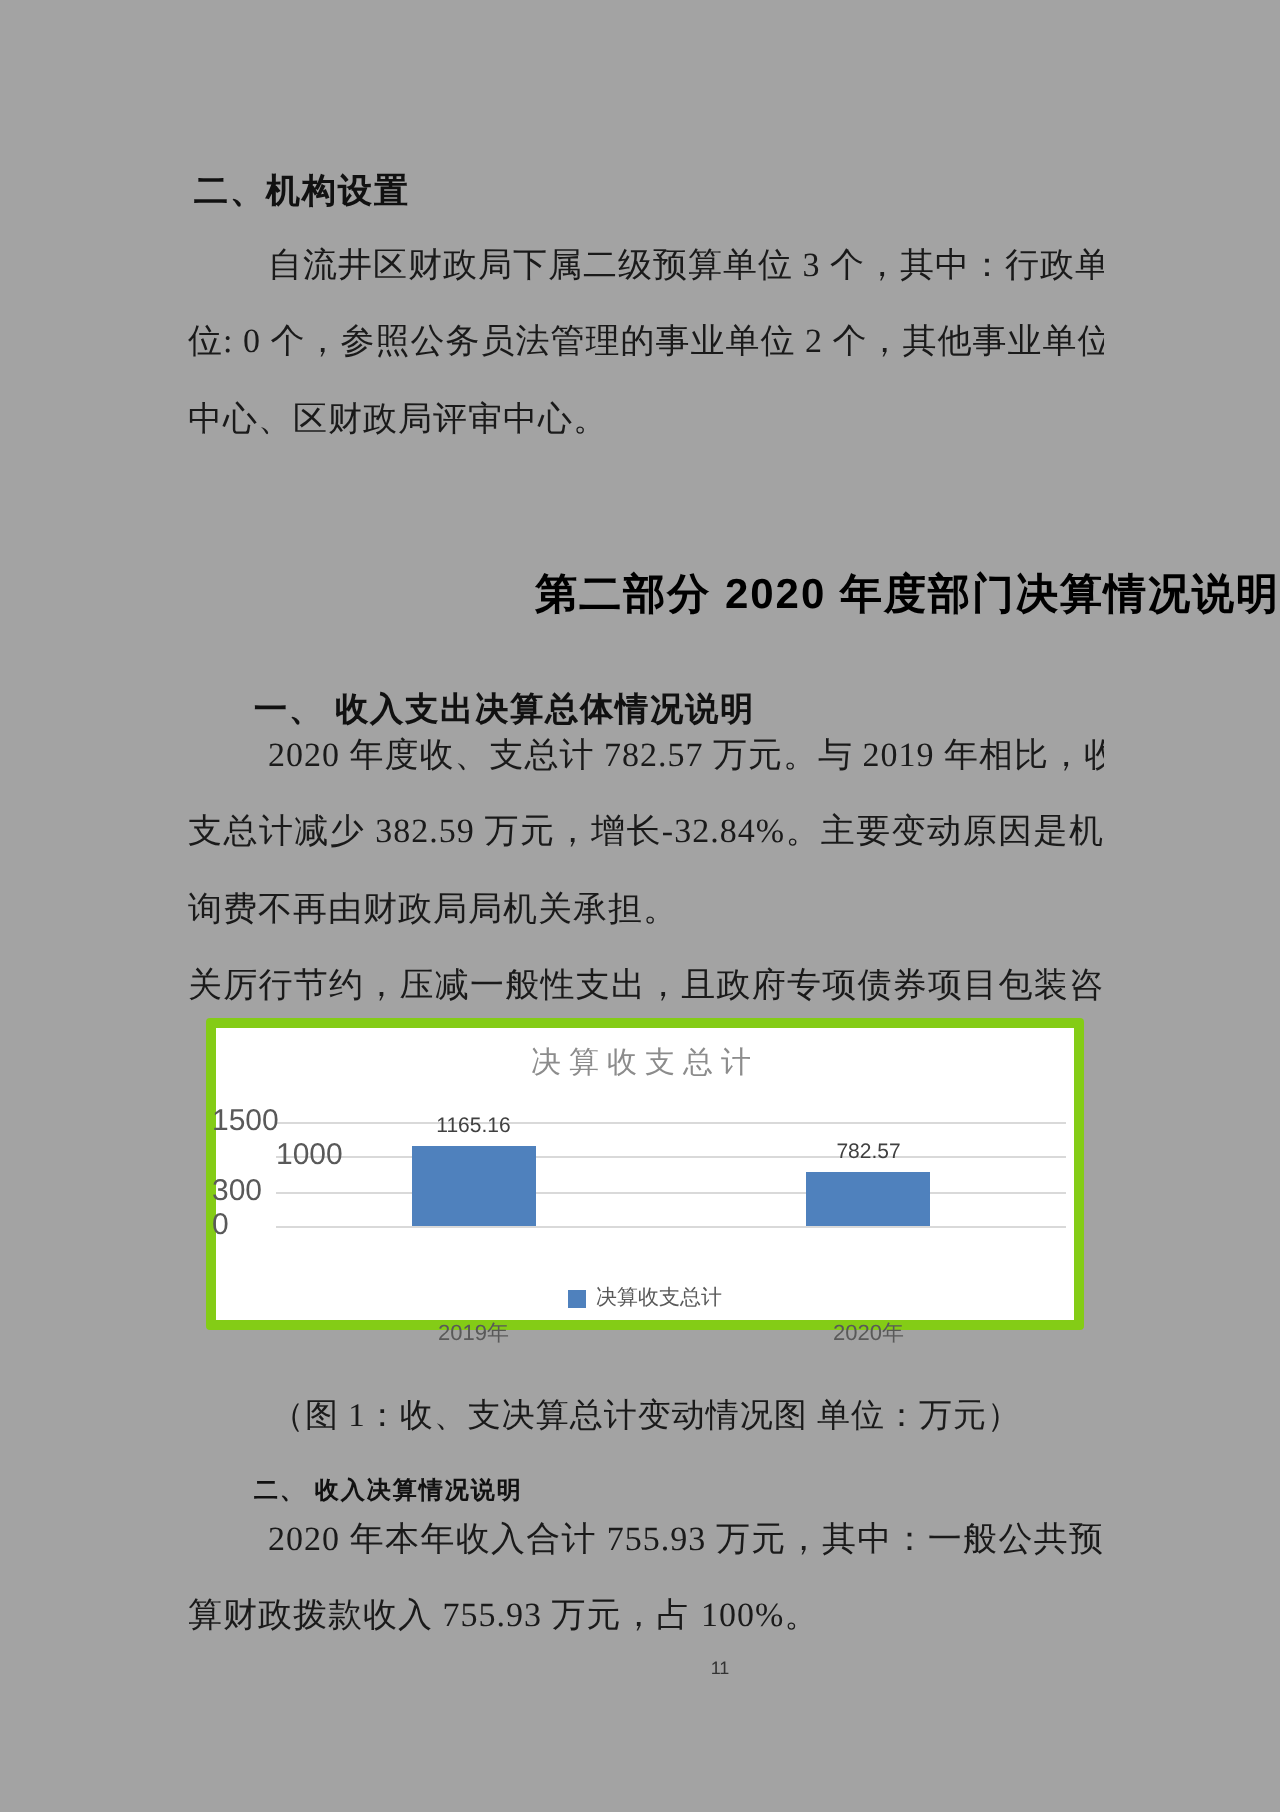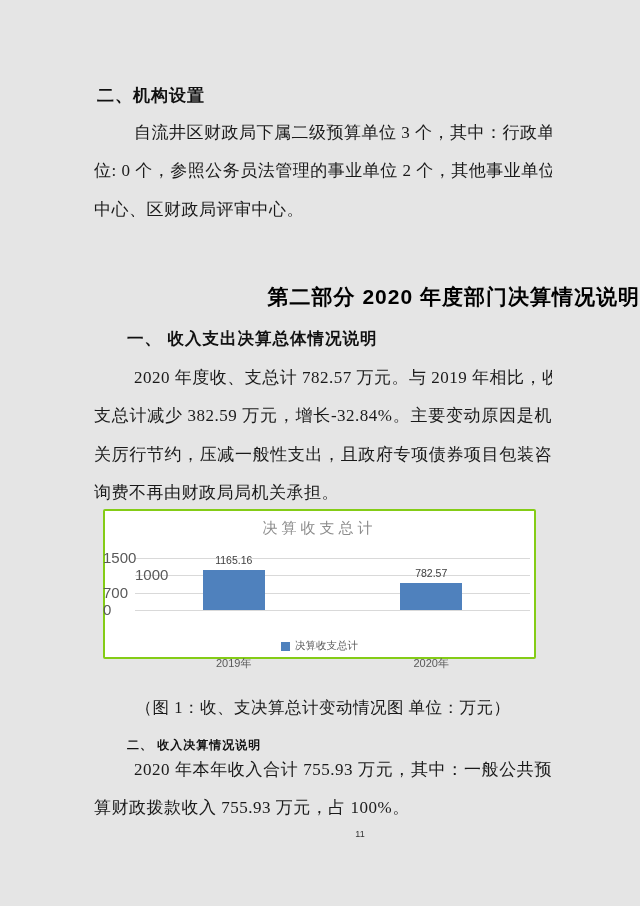--- a/index.html
+++ b/index.html
@@ -1,19 +1,19 @@
 <!DOCTYPE html>
 <html><head>
 <meta charset="utf-8">
 <style>
   html,body{margin:0;padding:0;background:#ffffff;}
   #page{
     position:relative;
     width:640px;height:906px;
-    background:#e5e5e5;
+    background:#a3a3a3;
     font-family:"Liberation Serif","DejaVu Serif",serif;
     color:#1a1a1a;
     overflow:hidden;
   }
   .abs{position:absolute;}
   
   .h-sub{
     font-family:"Liberation Sans","DejaVu Sans",sans-serif;
     font-weight:bold;font-size:17px;color:#111;
     letter-spacing:1px;white-space:nowrap;
@@ -39,21 +39,21 @@
     white-space:nowrap;letter-spacing:0.5px;
   }
   .pagenum{
     width:640px;text-align:center;
     font-family:"Liberation Sans","DejaVu Sans",sans-serif;
     font-size:9px;color:#333;
   }
   
   #chart{
     left:103px;top:509px;width:429px;height:146px;
-    border:2px solid #84cc16;border-radius:2px;background:#fff;
+    border:5px solid #84cc16;border-radius:2px;background:#fff;
     font-family:"Liberation Sans","DejaVu Sans",sans-serif;
   }
   #chart-title{
     position:absolute;left:0;top:8px;width:100%;
     text-align:center;font-size:15px;letter-spacing:4px;
   }
   #chart-plot{position:absolute;left:30px;top:47px;width:395px;height:52px;}
   .gridline{position:absolute;left:0;width:100%;height:0;border-top:1px solid #d9d9d9;}
   .ytick{position:absolute;width:26px;font-size:15px;line-height:12px;}
   .bar{position:absolute;bottom:0;width:62px;}
@@ -74,36 +74,36 @@
   <div class="abs h-sub" style="left:97px;top:84px;">二、机构设置</div>
 
   <div class="abs para" style="left:94px;top:114px;">
     <div class="pline first">自流井区财政局下属二级预算单位 3 个，其中：行政单</div>
     <div class="pline">位: 0 个，参照公务员法管理的事业单位 2 个，其他事业单位</div>
     <div class="pline last">中心、区财政局评审中心。</div>
   </div>
 
   <div class="abs h-part" style="left:0;top:283px;text-align:right;">第二部分 2020 年度部门决算情况说明</div>
 
-  <div class="abs h-sub" style="left:127px;top:328px;font-size:16.5px;text-align:center;">一、 收入支出决算总体情况说明</div>
+  <div class="abs h-sub" style="left:127px;top:344px;font-size:16.5px;text-align:center;">一、 收入支出决算总体情况说明</div>
 
   <div class="abs para" style="left:94px;top:359px;">
     <div class="pline first">2020 年度收、支总计 782.57 万元。与 2019 年相比，收、</div>
     <div class="pline">支总计减少 382.59 万元，增长-32.84%。主要变动原因是机</div>
+    <div class="pline last">询费不再由财政局局机关承担。</div>
     <div class="pline">关厉行节约，压减一般性支出，且政府专项债券项目包装咨</div>
-    <div class="pline last">询费不再由财政局局机关承担。</div>
   </div>
 
   <div id="chart" class="abs">
     <div id="chart-title" style="color: rgb(140, 140, 140);">决算收支总计</div>
     <div id="chart-plot">
         <div class="gridline" style="top: 52px; border-top-color: rgb(217, 217, 217);"></div>
         <div class="ytick" style="left: -32px; top: 46px; color: rgb(89, 89, 89);">0</div>
         <div class="gridline" style="top: 34.6667px; border-top-color: rgb(217, 217, 217);"></div>
-        <div class="ytick" style="left: -32px; top: 28.6667px; color: rgb(89, 89, 89);">700</div>
+        <div class="ytick" style="left: -32px; top: 28.6667px; color: rgb(89, 89, 89);">300</div>
         <div class="gridline" style="top: 17.3333px; border-top-color: rgb(217, 217, 217);"></div>
         <div class="ytick" style="left: -32px; top: 11.3333px; color: rgb(89, 89, 89); margin-left: 32px;">1000</div>
         <div class="gridline" style="top: 0px; border-top-color: rgb(217, 217, 217);"></div>
         <div class="ytick" style="left: -32px; top: -6px; color: rgb(89, 89, 89);">1500</div>
         <div class="bar" style="left: 67.75px; height: 40.3922px; background: rgb(79, 129, 189);"></div>
         <div class="dlabel" style="left: 58.75px; bottom: 44.3922px;">1165.16</div>
         <div class="xlabel" style="left: 48.75px; color: rgb(89, 89, 89);">2019年</div>
         <div class="bar" style="left: 265.25px; height: 27.1291px; background: rgb(79, 129, 189);"></div>
         <div class="dlabel" style="left: 256.25px; bottom: 31.1291px;">782.57</div>
         <div class="xlabel" style="left: 246.25px; color: rgb(89, 89, 89);">2020年</div>

